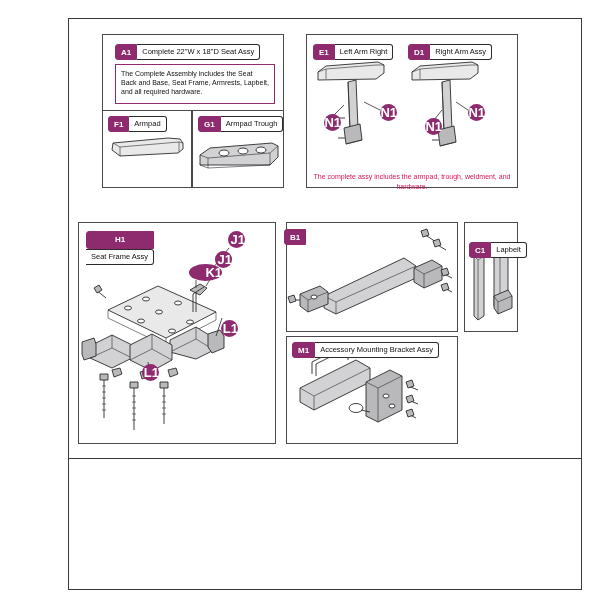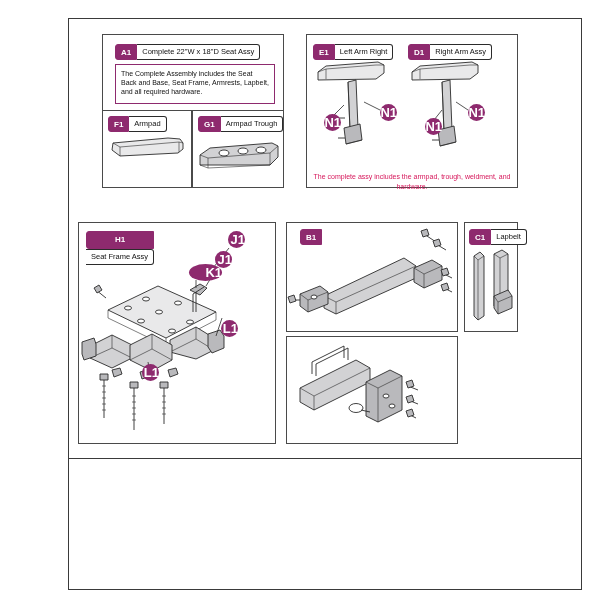--- a/index.html
+++ b/index.html
@@ -177,31 +177,35 @@
     <span class="lbl">Seat Frame Assy</span>
   </div>
 
   <div class="bubble" style="left:228px; top:231px;">J1</div>
   <div class="bubble" style="left:189px; top:264px;padding-left:16px;">K1</div>
   <div class="bubble" style="left:215px; top:251px;">J1</div>
   <div class="bubble" style="left:221px; top:320px;">L1</div>
   <div class="bubble" style="left:142px; top:364px;">L1</div>
 
   <div class="panel" style="left:286px; top:222px; width:172px; height:110px;"></div>
-  <div class="callout" style="left:300px; top:229px;">
+  <div class="callout" style="left:284px; top:229px;">
     <span class="badge">B1</span>
   </div>
 
   <div class="panel" style="left:464px; top:222px; width:54px; height:110px;"></div>
-  <div class="callout" style="left:469px; top:229px;border-radius:8px;">
+  <div class="callout" style="left:469px; top:242px;border-radius:8px;">
     <span class="badge">C1</span>
     <span class="lbl">Lapbelt</span>
   </div>
 
   <div class="panel" style="left:286px; top:336px; width:172px; height:108px;"></div>
+  <div class="callout" style="left:292px; top:342px;">
+    <span class="badge">M1</span>
+    <span class="lbl">Accessory Mounting Bracket Assy</span>
+  </div>
 
   <svg class="art" width="600" height="600" viewBox="0 0 600 600">
 
     <g>
       <path class="fill-lt" d="M112,150 L113,143 L168,138 L180,139 L183,143 L183,149 L178,153 L120,156 Z"></path>
       <path class="ln-thin" d="M113,143 L120,147 L120,156"></path>
       <path class="ln-thin" d="M120,147 L179,142 L183,143"></path>
       <path class="ln-thin" d="M179,142 L179,152"></path>
     </g>
 

